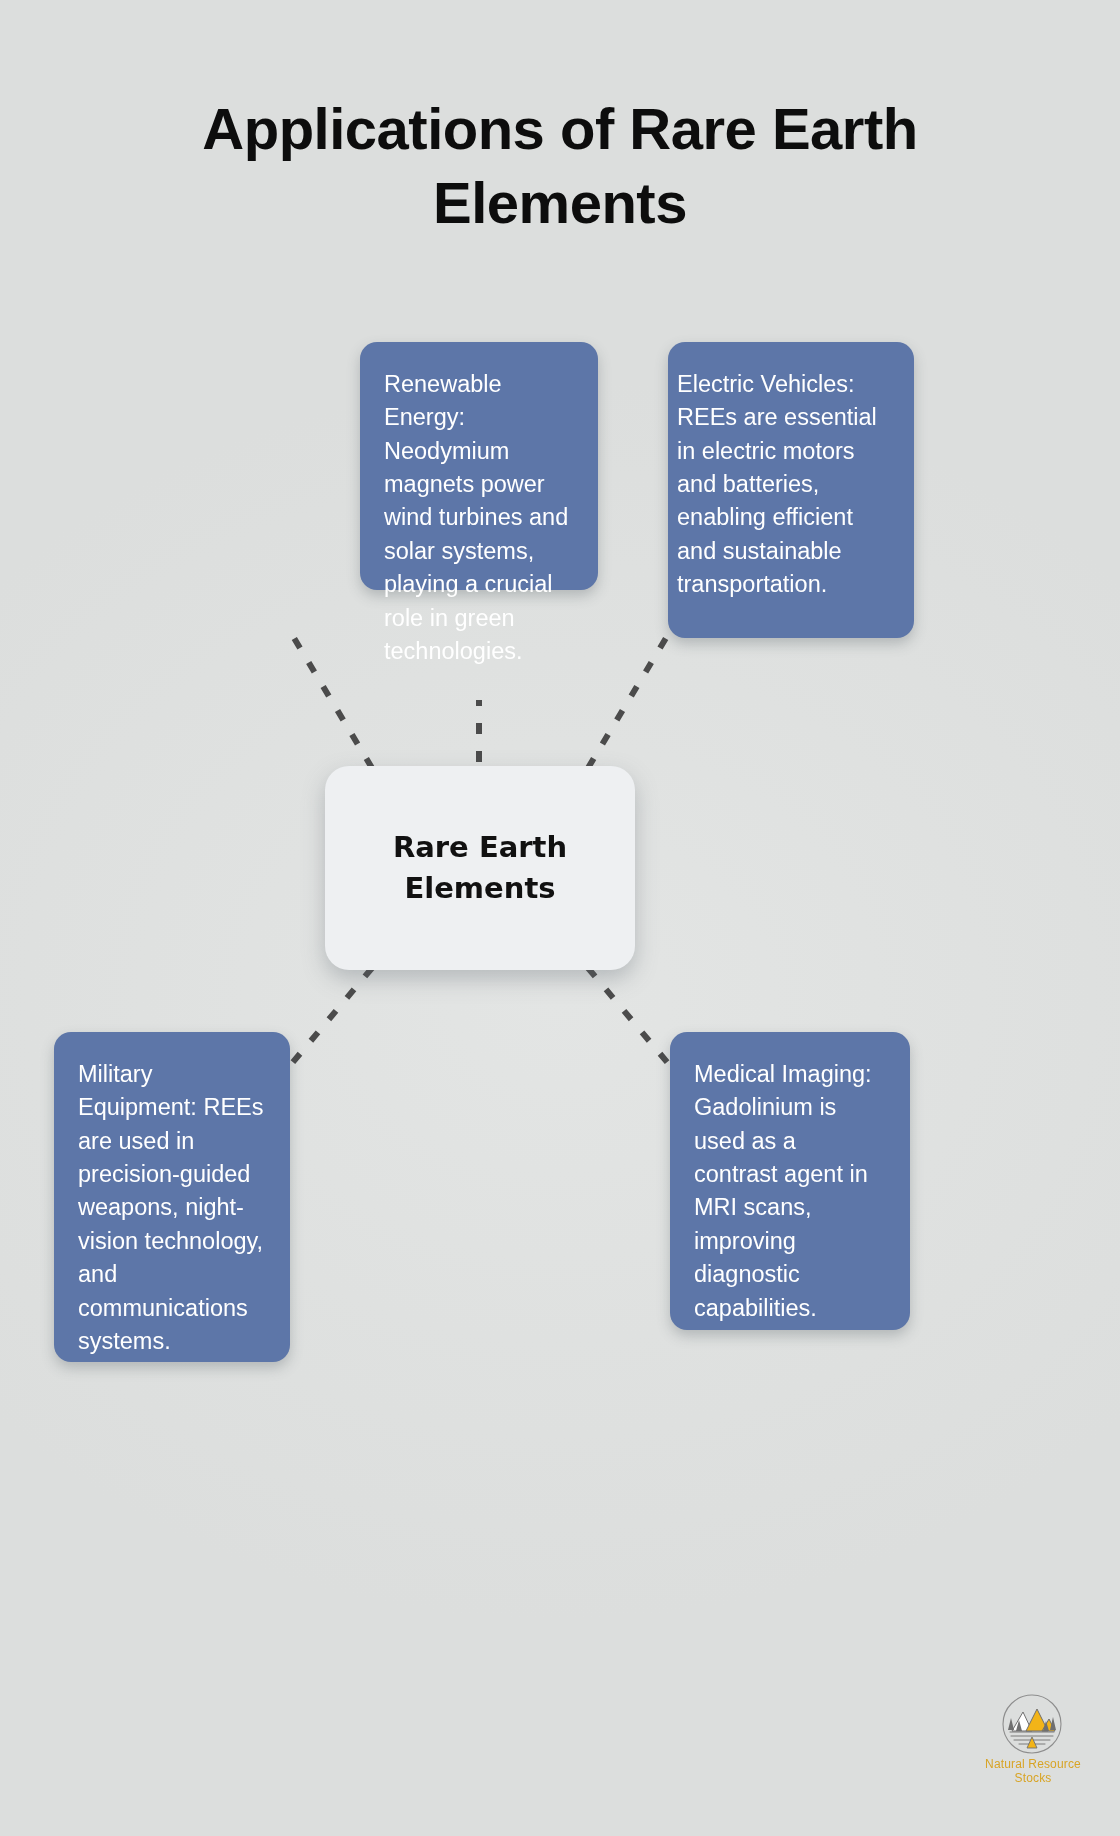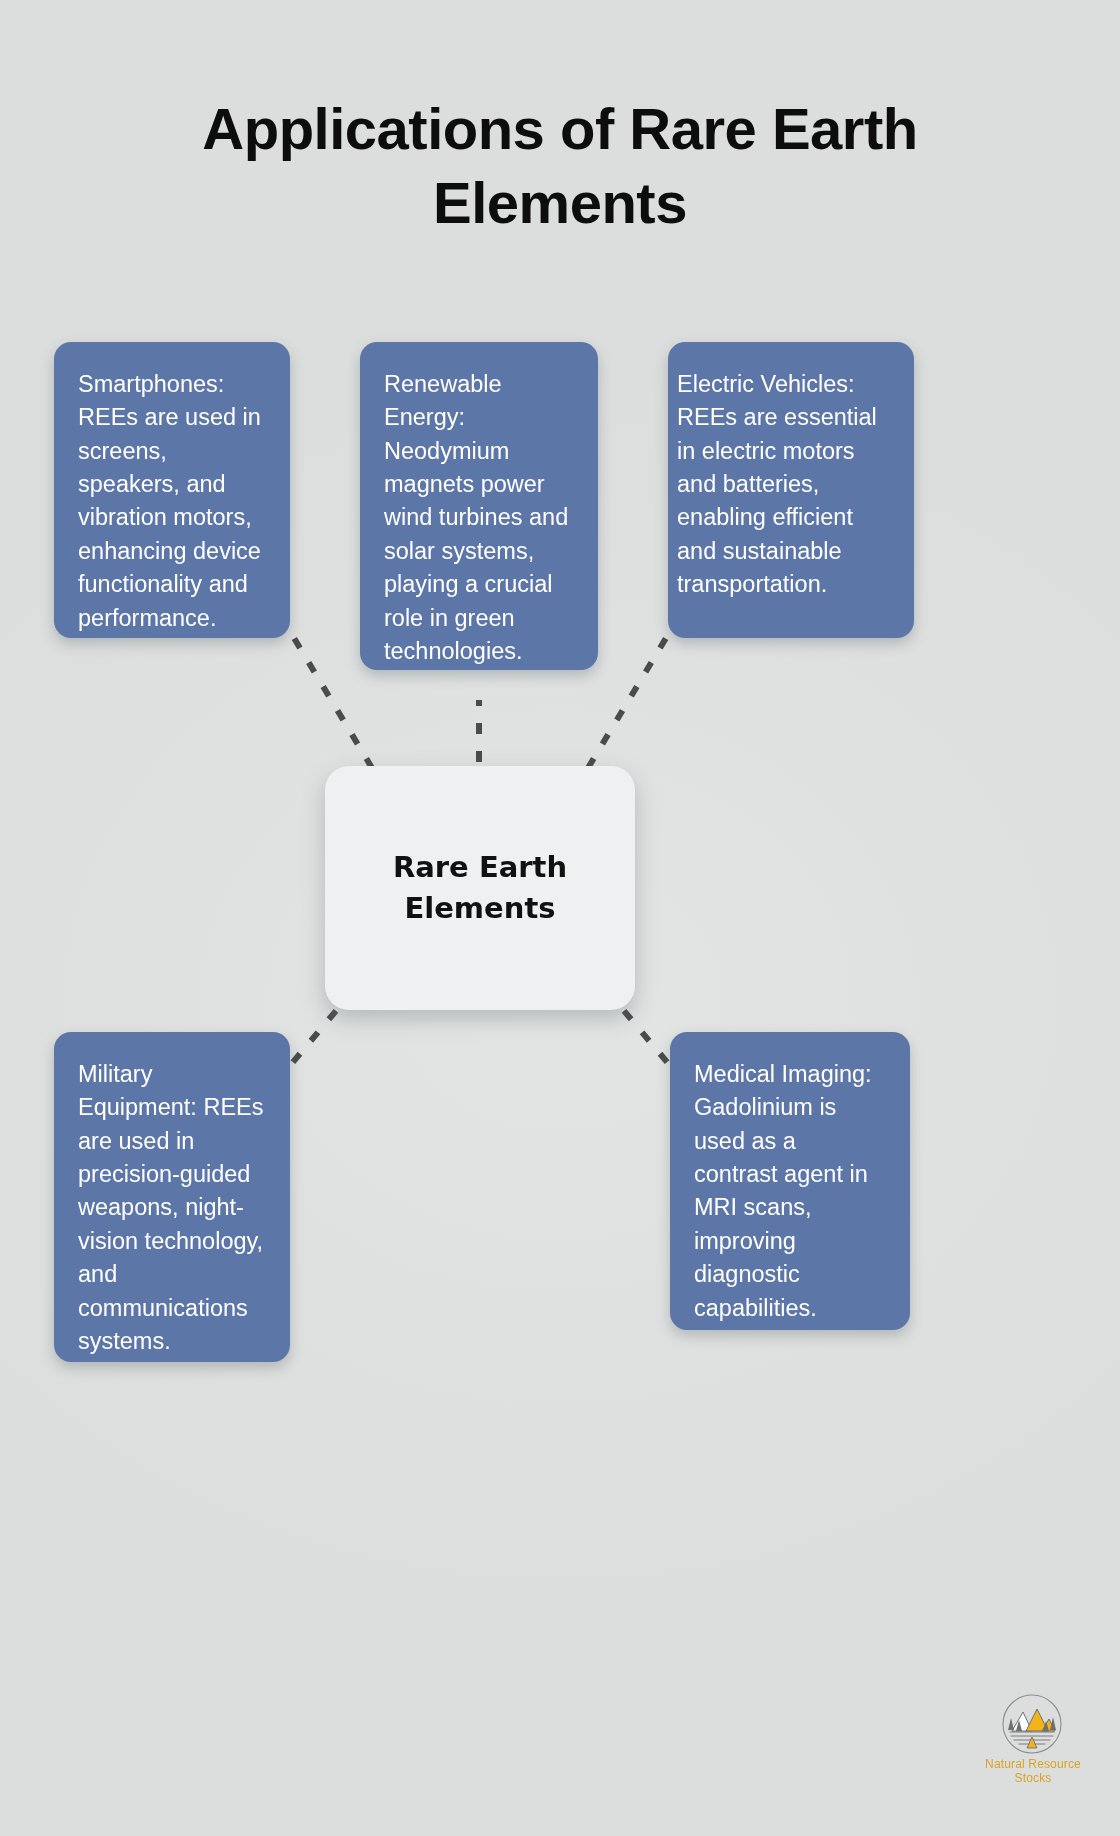--- a/index.html
+++ b/index.html
@@ -72,23 +72,23 @@
     font-family: "DejaVu Sans", sans-serif;
     font-weight: bold;
     font-size: 29px;
     line-height: 1.40;
     box-shadow: 0 9px 22px rgba(95,103,110,0.34);
     padding: 12px 24px;
   }
 
   
   #node-smartphones     { left: 54px;  top: 342px;  width: 236px; height: 296px; }
-  #node-renewable       { left: 360px; top: 342px;  width: 238px; height: 328px; }
+  #node-renewable       { left: 360px; top: 342px;  width: 238px; height: 248px; }
   #node-ev              { left: 668px; top: 342px;  width: 246px; height: 296px; padding-left: 9px; }
-  #node-center          { left: 325px; top: 766px;  width: 310px; height: 244px; }
+  #node-center          { left: 325px; top: 766px;  width: 310px; height: 204px; }
   #node-military        { left: 54px;  top: 1032px; width: 236px; height: 330px; }
   #node-medical         { left: 670px; top: 1032px; width: 240px; height: 298px; }
 
   
   .logo {
     position: absolute;
     left: 998px;
     top: 1690px;
     width: 68px;
     height: 82px;
@@ -116,21 +116,20 @@
   <svg id="links" viewBox="0 0 1120 1836" width="1120" height="1836">
     <g stroke="#4b4b4b" stroke-width="6" stroke-dasharray="11 17" stroke-linecap="butt" fill="none">
       <line x1="372" y1="768" x2="288" y2="628"></line>
       <line x1="479" y1="762" x2="479" y2="700"></line>
       <line x1="588" y1="768" x2="672" y2="628"></line>
       <line x1="372" y1="968" x2="288" y2="1068"></line>
       <line x1="588" y1="968" x2="672" y2="1068"></line>
     </g>
   </svg>
 
-  <div class="node" id="node-smartphones">Smartphones: REEs are used in screens, speakers, and vibration motors, enhancing device functionality and performance.</div>
 
   <div class="node" id="node-renewable">Renewable Energy: Neodymium magnets power wind turbines and solar systems, playing a crucial role in green technologies.</div>
 
   <div class="node" id="node-ev">Electric Vehicles: REEs are essential in electric motors and batteries, enabling efficient and sustainable transportation.</div>
 
   <div class="center-node" id="node-center">
     <div>
       <span>Rare Earth</span><br>
       <span>Elements</span>
     </div>

